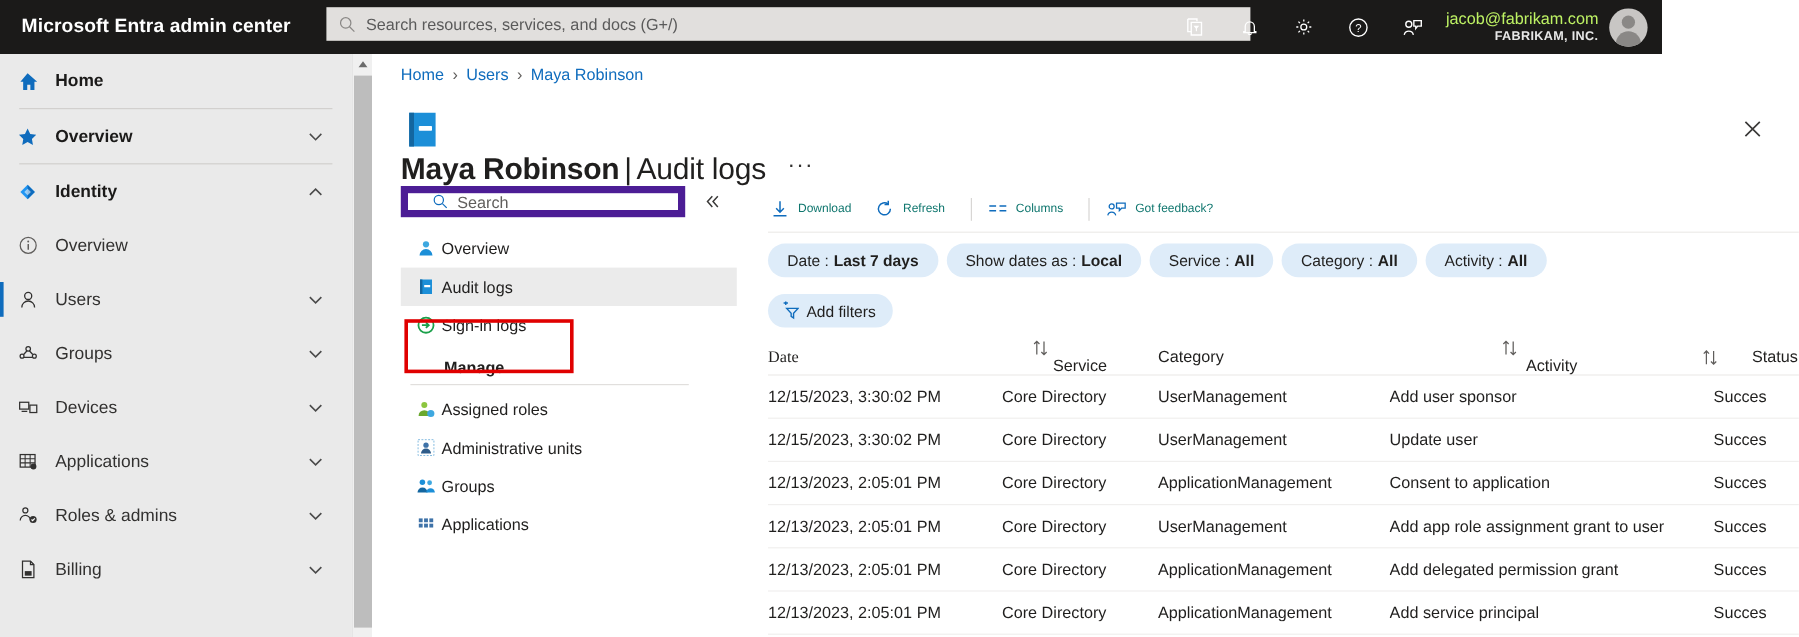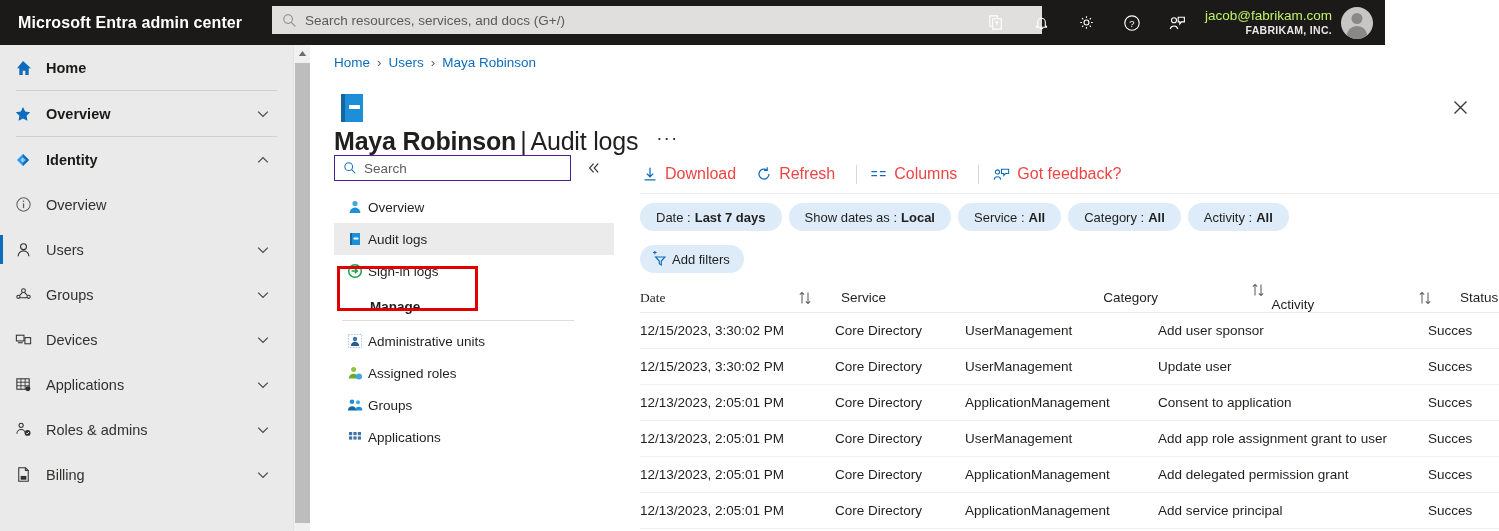--- a/index.html
+++ b/index.html
@@ -126,22 +126,22 @@
     position: absolute; right: 27px; top: 50px; width: 24px; height: 24px;
     display: flex; align-items: center; justify-content: center; cursor: pointer;
   }
 
   
   .innernav {
     position: absolute; left: 24px; top: 110px; width: 280px; height: 376px;
   }
   .inner-search-row { display: flex; align-items: center; }
   .inner-search {
-    width: 237px; height: 26px; border: 1px solid #4c1d95; background: #fff;
-    display: flex; align-items: center; padding-left: 8px;
+    width: 237px; height: 26px; border: 6px solid #4c1d95; background: #fff;
+    display: flex; align-items: center; padding-left: 20px;
   }
   .inner-search .mag { margin-right: 7px; display: flex; }
   .inner-search-text { font-size: 13.5px; color: #605e5c; }
   .collapse-btn {
     width: 26px; height: 26px; margin-left: 10px; display: flex;
     align-items: center; justify-content: center; cursor: pointer;
   }
   .inav-item {
     display: flex; align-items: center; height: 32px; padding-left: 8px;
     cursor: pointer; position: relative; width: 280px;
@@ -161,21 +161,21 @@
   
   .cmdbar {
     position: absolute; left: 330px; top: 110px; width: 835px; height: 38px;
     display: flex; align-items: center;
   }
   .cmd {
     display: flex; align-items: center; height: 32px; padding: 0 10px 0 2px;
     cursor: pointer; margin-right: 8px;
   }
   .cmd .ci { display: flex; align-items: center; margin-right: 7px; }
-  .cmd-label { font-size: 16px; color: #ef4444; white-space: nowrap; }
+  .cmd-label { font-size: 10px; color: #0f766e; white-space: nowrap; }
   .cmd-sep { width: 1px; height: 19px; background: #d8d6d4; margin: 0 11px 0 3px; }
   .cmdbar-rule {
     position: absolute; left: 330px; top: 148px; width: 1165px; height: 1px; background: #edebe9;
   }
 
   
   .filters {
     position: absolute; left: 330px; top: 158px; width: 850px;
     display: flex; flex-wrap: wrap; gap: 7px;
   }
@@ -199,25 +199,25 @@
   }
   .th { display: flex; align-items: center; white-space: nowrap; }
   .th .sortico { margin-right: 10px; display: flex; align-items: center; }
   .trow {
     display: flex; align-items: center; height: 36px;
     border-bottom: 1px solid #f0efee; font-size: 13.5px; color: #201f1e;
   }
   .td { white-space: nowrap; overflow: hidden; }
   .c-date  { width: 195px; }
   .c-srv   { width: 130px; }
-  .c-cat   { width: 193px; justify-content: flex-end; }
+  .c-cat   { width: 193px; }
   .c-act   { width: 270px; flex-direction: column; }
   .c-stat  { width: 110px; }
   .th.c-date { width: 195px; font-family: Liberation Serif, serif; }
-  .th.c-srv  { width: 130px; }
+  .th.c-srv  { width: 130px; flex-direction: column; }
   .th.c-cat  { width: 193px; }
   .th.c-act  { width: 270px; }
   .th.c-stat { width: 110px; }
 </style>
 </head>
 <body>
 
 <div class="topbar">
   <div class="brand">Microsoft Entra admin center</div>
 
@@ -525,37 +525,37 @@
       <span class="inav-label">Sign-in logs</span>
     </div>
 
 
     <div class="inav-group-title">Manage</div>
     <div class="inav-group-rule"></div>
 
     <div class="inav-item">
       <span class="inav-ico">
         <svg width="16" height="16" viewBox="0 0 16 16">
+            <circle cx="6.6" cy="4.6" r="2.5" fill="#8cc63f"></circle>
+            <path d="M1.8 13.6 a4.8 4.8 0 0 1 9.6 0 z" fill="#6aa82e"></path>
+            <circle cx="12" cy="11.6" r="3" fill="#3ea8e0"></circle>
+          </svg>
+      </span>
+      <span class="inav-label">Assigned roles</span>
+    </div>
+
+    <div class="inav-item">
+      <span class="inav-ico">
+        <svg width="16" height="16" viewBox="0 0 16 16">
             <rect x="1.4" y="1.4" width="13.2" height="13.2" fill="none" stroke="#7fb9e0" stroke-width="0.8" stroke-dasharray="1.6 1.2"></rect>
             <circle cx="8" cy="6" r="2.2" fill="#3e72a8"></circle>
             <path d="M3.8 13 a4.2 4.2 0 0 1 8.4 0 z" fill="#2e5c8a"></path>
           </svg>
       </span>
       <span class="inav-label">Administrative units</span>
-    </div>
-
-    <div class="inav-item">
-      <span class="inav-ico">
-        <svg width="16" height="16" viewBox="0 0 16 16">
-            <circle cx="6.6" cy="4.6" r="2.5" fill="#8cc63f"></circle>
-            <path d="M1.8 13.6 a4.8 4.8 0 0 1 9.6 0 z" fill="#6aa82e"></path>
-            <circle cx="12" cy="11.6" r="3" fill="#3ea8e0"></circle>
-          </svg>
-      </span>
-      <span class="inav-label">Assigned roles</span>
     </div>
 
     <div class="inav-item">
       <span class="inav-ico">
         <svg width="16" height="16" viewBox="0 0 16 16">
             <circle cx="5" cy="4.8" r="2.3" fill="#1c8fd8"></circle>
             <circle cx="11" cy="5.3" r="2" fill="#3ea8e0"></circle>
             <path d="M0.9 13.4 a4.2 4.2 0 0 1 8.4 0 z" fill="#1366a0"></path>
             <path d="M8.2 13.4 a3.6 3.6 0 0 1 7.2 0 z" fill="#1c8fd8"></path>
           </svg>

